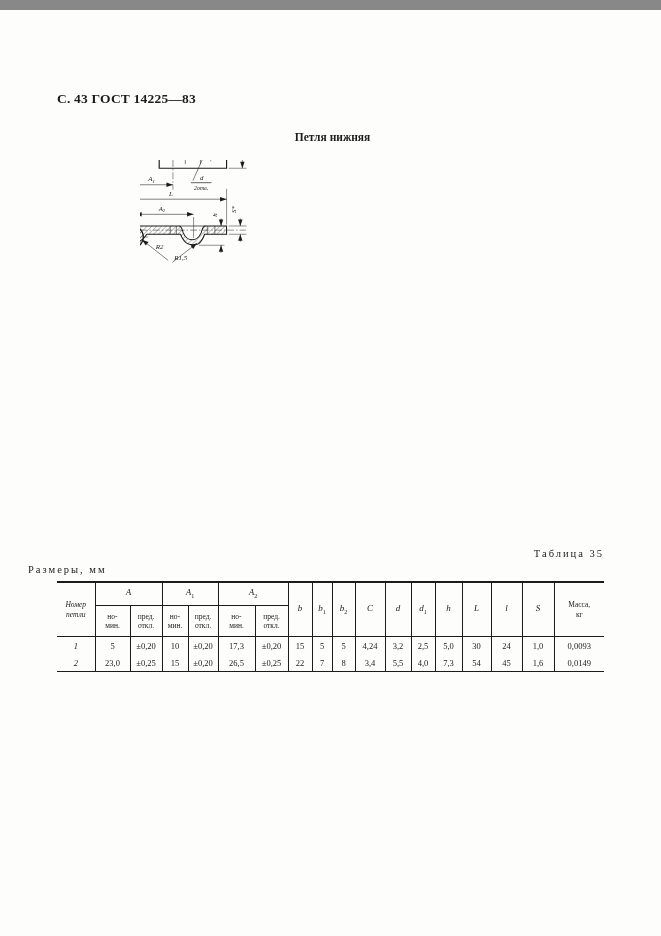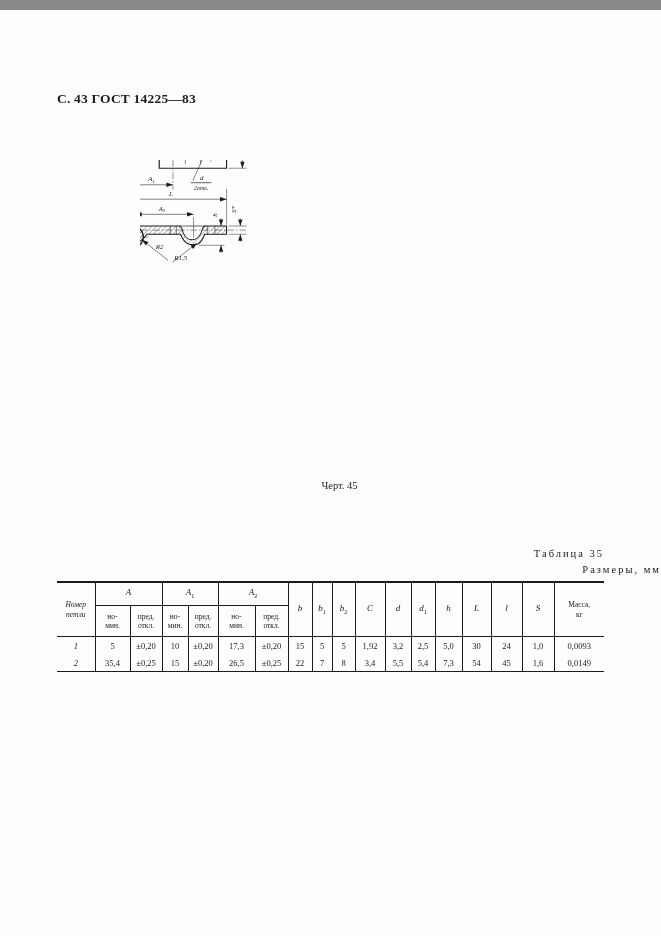--- a/index.html
+++ b/index.html
@@ -2,21 +2,21 @@
 <html><head>
 <meta charset="utf-8">
 <style>
   html,body{margin:0;padding:0;background:#888;}
   .page{position:relative;width:661px;height:936px;background:#fdfdfb;margin:10px auto;
         font-family:"Liberation Serif","DejaVu Serif",serif;color:#1c1c1c;overflow:hidden;}
   .doc-header{position:absolute;left:57px;top:81px;font-weight:bold;font-size:13.5px;letter-spacing:.2px;}
   .fig-title{position:absolute;left:0;right:0;top:121px;text-align:center;font-weight:bold;font-size:11.5px;padding-left:4px;}
   .fig-caption{position:absolute;left:0;right:0;top:470px;text-align:center;font-size:10.5px;padding-left:18px;}
   .table-label{position:absolute;right:57px;top:538px;font-size:10.5px;letter-spacing:2px;text-align:right;}
-  .table-units{position:absolute;left:0;right:0;top:554px;text-align:right;font-size:10.5px;letter-spacing:2px;padding-left:28px;}
+  .table-units{position:absolute;left:0;right:0;top:554px;text-align:left;font-size:10.5px;letter-spacing:2px;padding-left:28px;}
   .drawing-svg{position:absolute;left:140px;top:150px;}
   .tbl-wrap{position:absolute;left:57px;top:571px;width:547px;}
   table.t{border-collapse:collapse;width:547px;border-top:2px solid #1c1c1c;border-bottom:1.2px solid #1c1c1c;table-layout:fixed;}
   table.t th, table.t td{border-left:1px solid #1c1c1c;text-align:center;vertical-align:middle;
         font-weight:normal;padding:0;}
   table.t .cell-first{border-left:none;font-style:italic;}
   table.t thead th{border-bottom:1px solid #1c1c1c;font-size:7.5px;line-height:1.25;}
   table.t thead .math{font-size:9px;}
   table.t thead tr.r1 th{height:22px;}
   table.t thead tr.r2 th{height:30px;}
@@ -26,20 +26,21 @@
   text{fill:#1c1c1c;}
   .dimtxt{font-style:italic;font-size:10px;font-family:"Liberation Serif","DejaVu Serif",serif;}
   .smtxt{font-style:italic;font-size:8.5px;font-family:"Liberation Serif","DejaVu Serif",serif;}
 </style>
 </head>
 <body>
 
 <div class="page">
 
   <div class="doc-header">С. 43 ГОСТ 14225—83</div>
+  <div class="fig-title">Петля нижняя</div>
 
   <svg class="drawing-svg" width="400" height="330" viewBox="140 150 540 480" style="width:400px;height:330px;">
     <svg viewBox="140 150 400 330" width="400" height="330" x="0" y="0">
     <defs>
       <marker id="ar" markerUnits="userSpaceOnUse" markerWidth="11" markerHeight="8" refX="10" refY="4" orient="auto-start-reverse">
         <path d="M0.5,0.8 L10,4 L0.5,7.2 Z" fill="#1c1c1c"></path>
       </marker>
       <pattern id="hat" patternUnits="userSpaceOnUse" width="5" height="5" patternTransform="rotate(45)">
         <line x1="0" y1="0" x2="0" y2="5" stroke="#1c1c1c" stroke-width="0.8"></line>
       </pattern>
@@ -170,21 +171,20 @@
       <text class="dimtxt" text-anchor="middle" transform="translate(202,432) rotate(-90)"><tspan>d</tspan><tspan font-size="7" dy="2">1</tspan><tspan font-size="8.5" dy="-2">H11</tspan></text>
       <text class="smtxt" x="188" y="249">6,3</text>
       <text class="smtxt" x="202" y="308">6,3</text>
       <text class="smtxt" x="421" y="168" font-size="9.5">6,3</text>
       <text x="440" y="182" font-size="15" font-family="Liberation Serif,serif">(</text>
       <text x="460" y="182" font-size="15" font-family="Liberation Serif,serif">)</text>
     </g>
     </svg>
   </svg>
 
-  <div class="fig-caption">Черт. 45</div>
   <div class="table-label">Таблица 35</div>
   <div class="table-units">Размеры, мм</div>
 
   <div class="tbl-wrap">
     <table class="t">
       <colgroup>
         <col style="width:38px">
           <col style="width:35px">
           <col style="width:32px">
         <col style="width:26px">
@@ -237,43 +237,43 @@
           <td class="cell-first">1</td>
           <td>5</td>
           <td>±0,20</td>
           <td>10</td>
           <td>±0,20</td>
           <td>17,3</td>
           <td>±0,20</td>
           <td>15</td>
           <td>5</td>
           <td>5</td>
-          <td>1,92</td>
+          <td>4,24</td>
           <td>3,2</td>
           <td>2,5</td>
           <td>5,0</td>
           <td>30</td>
           <td>24</td>
           <td>1,0</td>
           <td>0,0093</td>
         </tr>
         <tr>
           <td class="cell-first">2</td>
-          <td>35,4</td>
+          <td>23,0</td>
           <td>±0,25</td>
           <td>15</td>
           <td>±0,20</td>
           <td>26,5</td>
           <td>±0,25</td>
           <td>22</td>
           <td>7</td>
           <td>8</td>
           <td>3,4</td>
           <td>5,5</td>
-          <td>5,4</td>
+          <td>4,0</td>
           <td>7,3</td>
           <td>54</td>
           <td>45</td>
           <td>1,6</td>
           <td>0,0149</td>
         </tr>
       </tbody>
     </table>
   </div>
 

